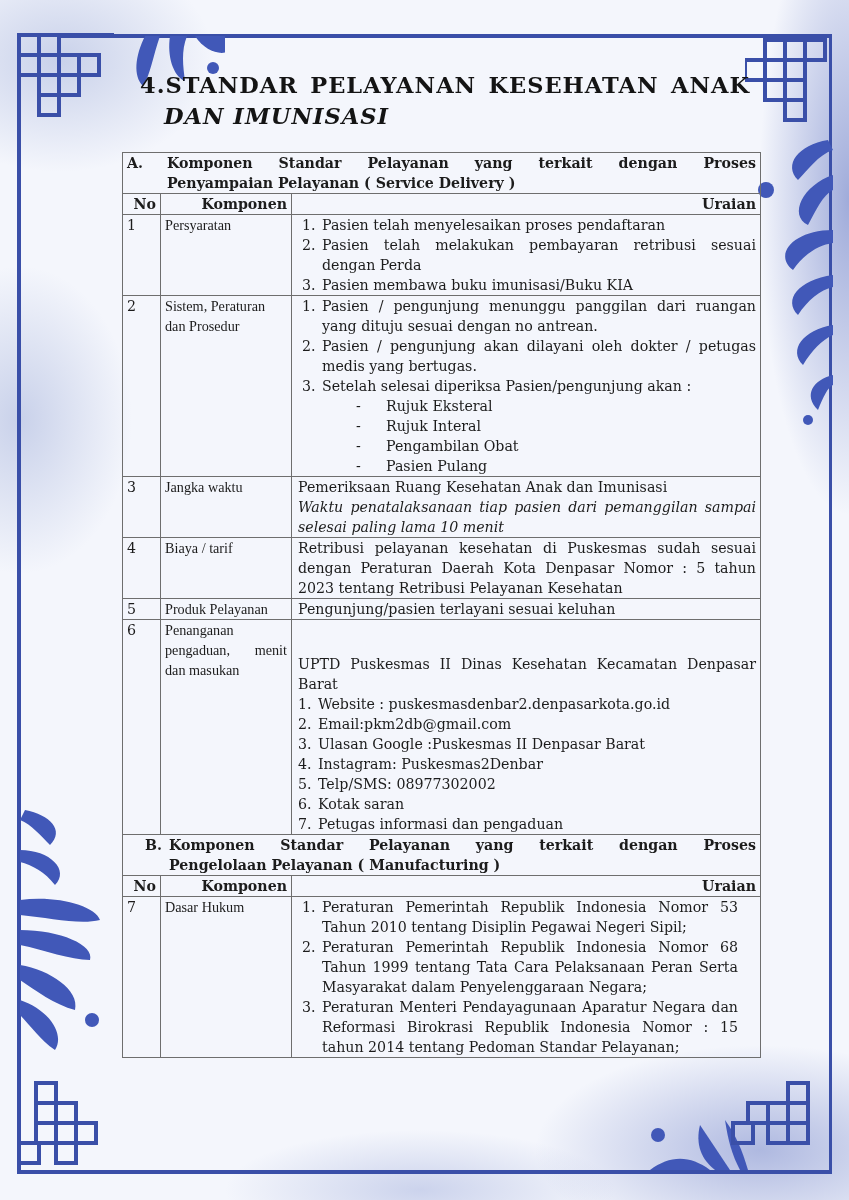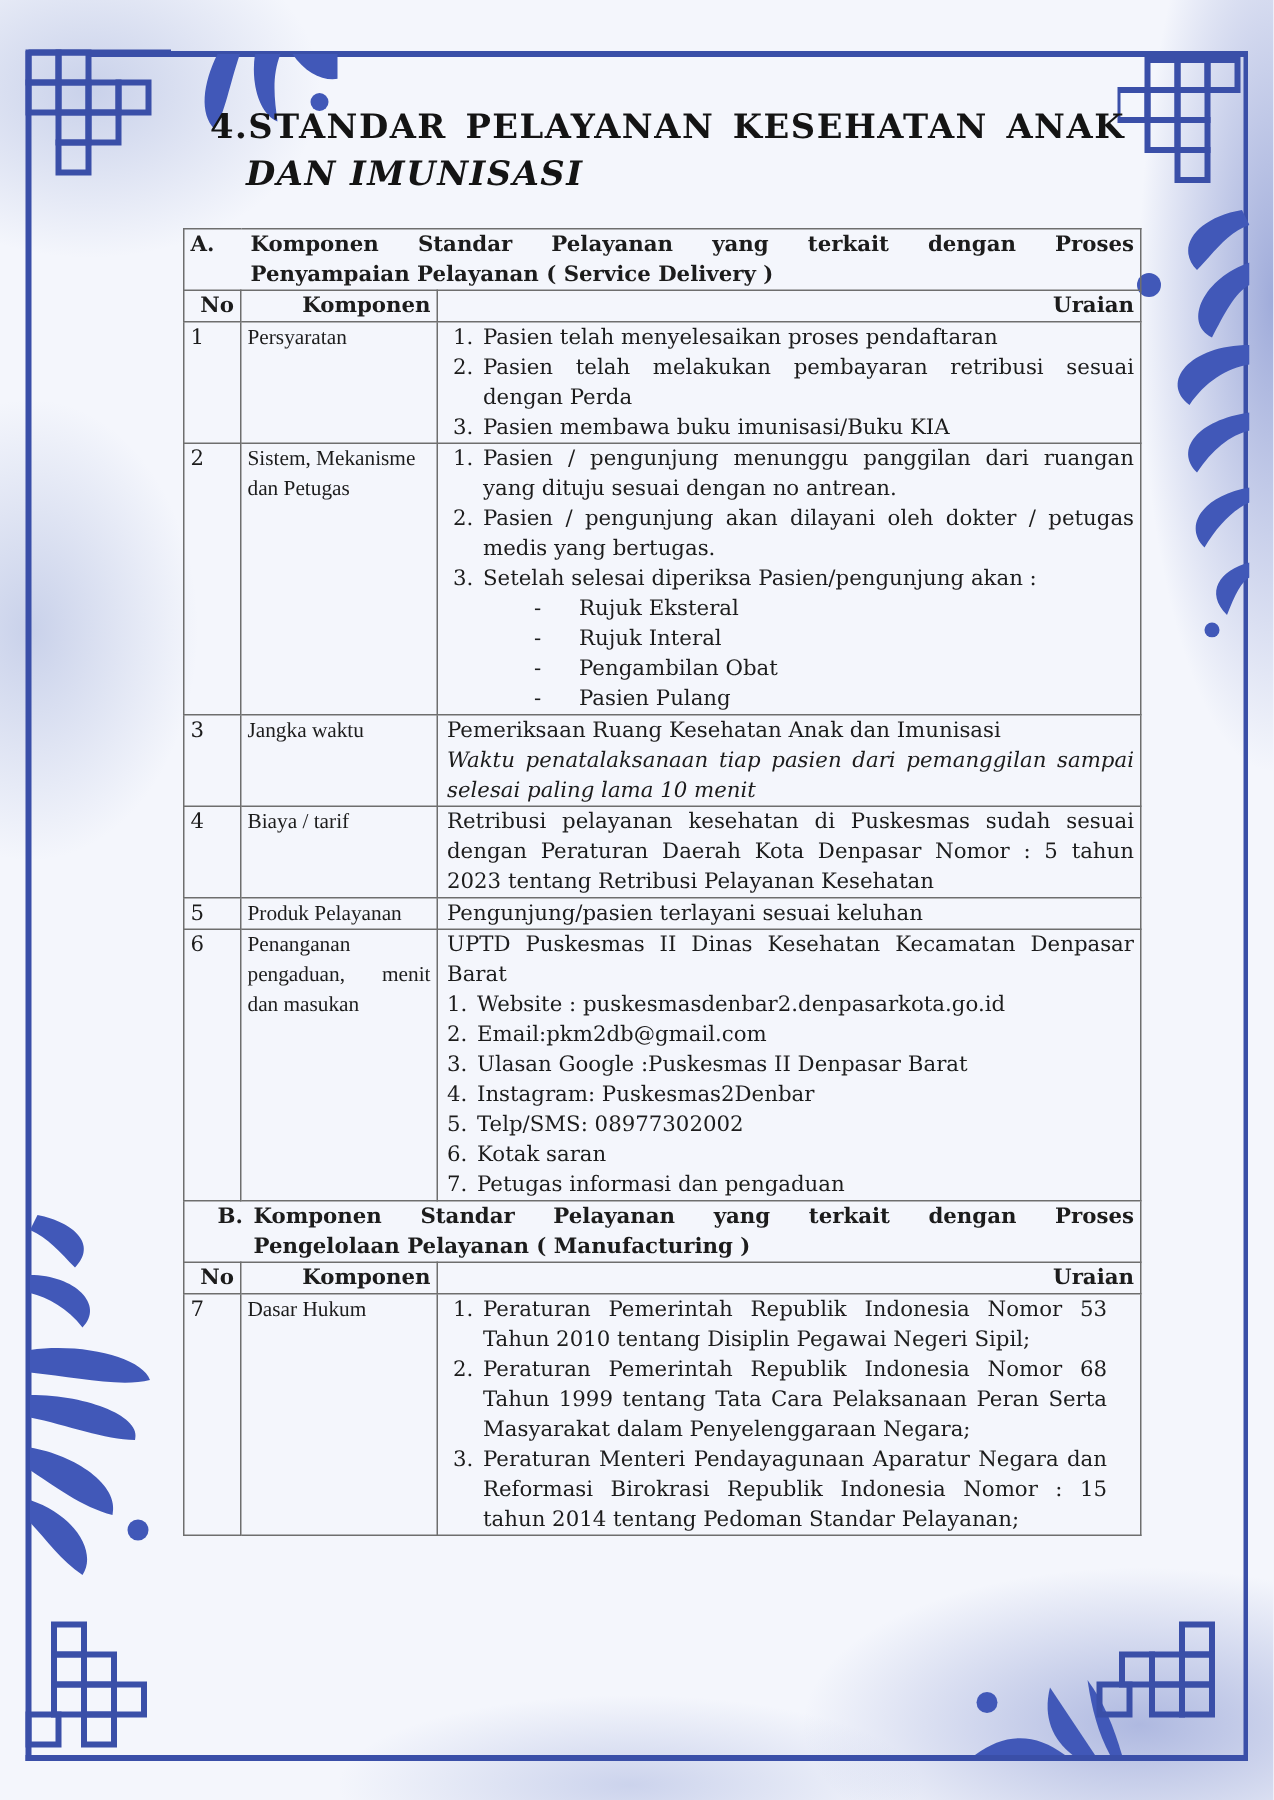--- a/index.html
+++ b/index.html
@@ -213,21 +213,21 @@
         <li>
               <span class="n">3.</span>
               <span class="t">Pasien membawa buku imunisasi/Buku KIA</span>
             </li>
       </ul>
     </td>
   </tr>
 
   <tr>
     <td>2</td>
-    <td class="komp">Sistem, Mekanisme dan Petugas</td>
+    <td class="komp">Sistem, Peraturan dan Prosedur</td>
     <td style="padding-left:10px;">
       <ul class="num-list">
         <li>
               <span class="n">1.</span>
               <span class="t">Pasien / pengunjung menunggu panggilan dari ruangan yang dituju sesuai dengan no antrean.</span>
             </li>
         <li>
               <span class="n">2.</span>
               <span class="t">Pasien / pengunjung akan dilayani oleh dokter / petugas medis yang bertugas.</span>
             </li>
@@ -275,21 +275,21 @@
   <tr>
     <td>5</td>
     <td class="komp">Produk Pelayanan</td>
     <td style="padding-left:6px;">Pengunjung/pasien terlayani sesuai keluhan</td>
   </tr>
 
   <tr>
     <td>6</td>
     <td class="komp" style="text-align:justify;">Penanganan pengaduan, menit dan masukan</td>
     <td style="padding-left:6px;">
-      <div style="text-align:justify;">UPTD Puskesmas II Dinas Kesehatan Kecamatan Denpasar Barat</div>
+      <div style="text-align:justify;margin-top:34px;">UPTD Puskesmas II Dinas Kesehatan Kecamatan Denpasar Barat</div>
       <ul class="num-list">
         <li>
               <span class="n">1.</span>
               <span class="t">Website : puskesmasdenbar2.denpasarkota.go.id</span>
             </li>
         <li>
               <span class="n">2.</span>
               <span class="t">Email:pkm2db@gmail.com</span>
             </li>
         <li>

